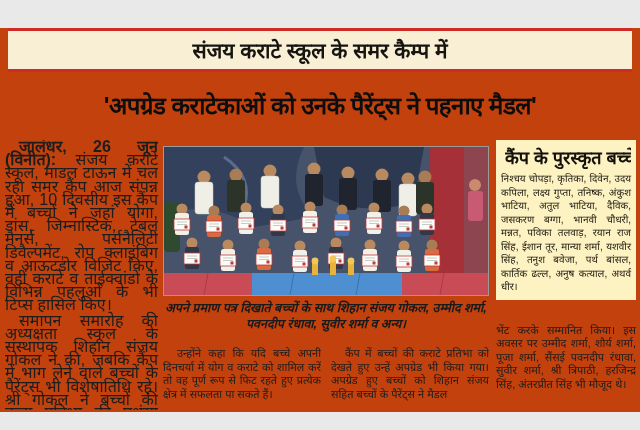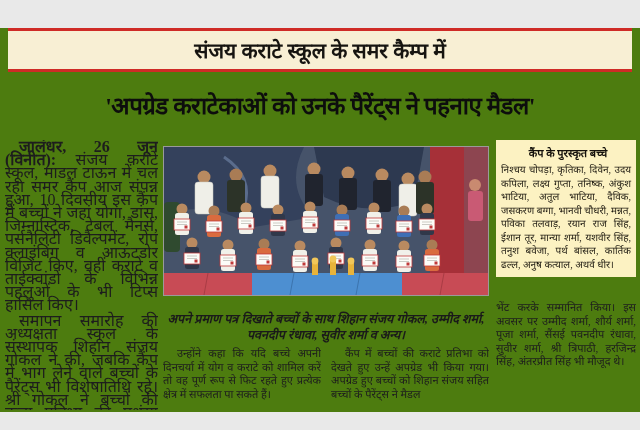--- a/index.html
+++ b/index.html
@@ -1,42 +1,42 @@
 <!DOCTYPE html>
 <html><head>
 <meta charset="utf-8">
 <style>
   html,body{margin:0;padding:0;background:#fff;}
-  .stage{position:relative;width:640px;height:430px;background:#4d7c0f;overflow:hidden;
-         font-family:Liberation Serif, serif;color:#1d1d1d;}
+  .stage{position:relative;width:640px;height:430px;background:#c2410c;overflow:hidden;
+         font-family:Liberation Sans, sans-serif;color:#1d1d1d;}
   .band{position:absolute;left:0;width:640px;background:#e9e9e9;}
   .band.top{top:0;height:28px;}
   .band.bottom{top:412px;height:18px;}
   .kicker{position:absolute;left:8px;right:8px;top:28px;height:38px;background:#f8efd4;
           border-top:3px solid #cf2b26;border-bottom:3px solid #cf2b26;
           display:flex;align-items:center;justify-content:center;
           font-weight:bold;font-size:21px;color:#161410;white-space:nowrap;overflow:hidden;}
   .headline{position:absolute;left:0;right:0;top:72px;height:64px;
             display:flex;align-items:center;justify-content:center;
             font-weight:800;font-size:24px;letter-spacing:-0.5px;color:#0d0d0d;
             white-space:nowrap;overflow:hidden;}
   .col{position:absolute;text-align:justify;overflow:hidden;}
   .col p{margin:0 0 2px 0;text-indent:14px;}
   .left-col{left:5px;top:140px;width:153px;height:270px;font-size:16px;line-height:13.2px;}
   .photo{position:absolute;left:163px;top:146px;width:326px;height:150px;border:1px solid #9a9a9a;
          box-sizing:border-box;overflow:hidden;background:#46536a;}
-  .caption{position:absolute;left:160px;top:311px;width:332px;height:36px;
+  .caption{position:absolute;left:160px;top:300px;width:332px;height:36px;
            font-style:italic;font-weight:600;font-size:12.5px;line-height:16px;
            text-align:center;color:#1a1a1a;overflow:hidden;}
   .ccol{font-size:11px;line-height:13.5px;margin-top:7px;}
   .ccol1{left:163px;top:340px;width:158px;height:70px;}
   .ccol2{left:331px;top:340px;width:158px;height:70px;}
   .right-col{position:absolute;left:496px;top:140px;width:140px;height:272px;overflow:hidden;}
   .award-box{background:#fcf2c2;padding:5px 5px 6px 5px;}
-  .award-title{font-weight:bold;font-size:11px;text-align:center;color:#14110b;
+  .award-title{font-weight:bold;font-size:18px;text-align:center;color:#14110b;
                white-space:nowrap;overflow:hidden;margin:0 0 3px 4px;}
   .award-names{font-size:10px;line-height:13.5px;text-align:justify;color:#201c12;margin:0;}
   .right-para{font-size:11px;line-height:13.5px;text-align:justify;margin-top:24px;}
   svg{display:block;}
 </style>
 </head>
 <body>
 
 <div class="stage">
 

